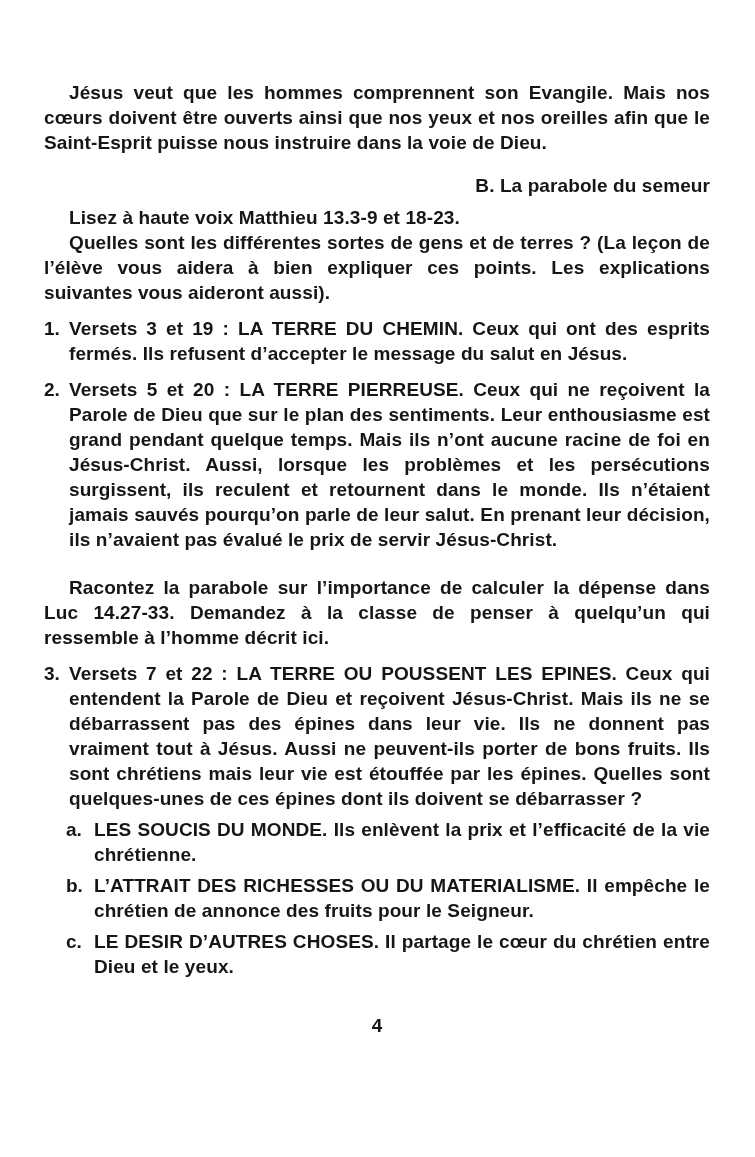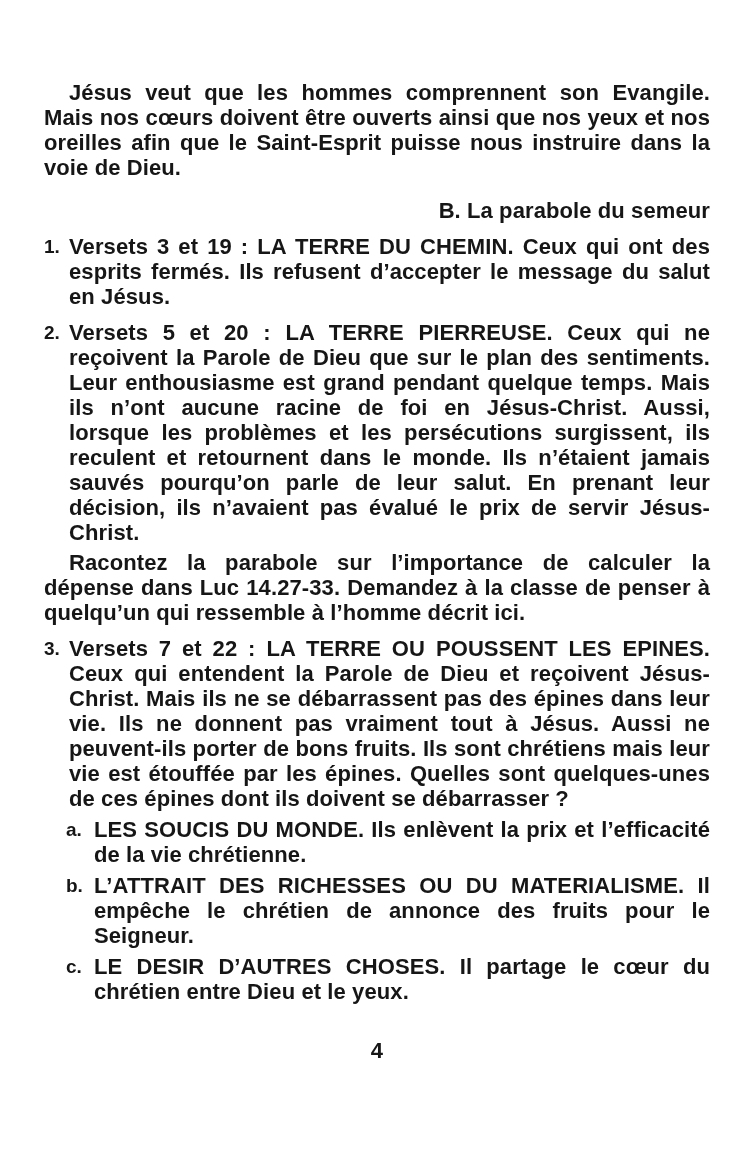--- a/index.html
+++ b/index.html
@@ -16,21 +16,21 @@
   }
   .page {
     position: relative;
     box-sizing: border-box;
     width: 755px;
     height: 1157px;
     padding: 80px 45px 0 44px;
     background: #ffffff;
   }
   .para, .item-text, .heading, .page-number {
-    font-size: 22px;
+    font-size: 19px;
     line-height: 25px;
     font-weight: 700;
     letter-spacing: 0.1px;
   }
   .para {
     margin: 0;
     text-align: justify;
   }
   .para.indent {
     text-indent: 25px;
@@ -69,38 +69,40 @@
     top: 0;
     font-size: 19px;
     line-height: 25px;
     font-weight: 700;
   }
   .litem .item-text {
     display: block;
     text-align: justify;
   }
   .spaced {
-    margin-top: 5px;
+    margin-top: 23px;
   }
   .page-number {
     text-align: center;
     margin-top: 34px;
   }
 </style>
 </head>
 <body>
 
 <div class="page">
 
   <p class="para indent">Jésus veut que les hommes comprennent son Evangile. Mais nos cœurs doivent être ouverts ainsi que nos yeux et nos oreilles afin que le Saint-Esprit puisse nous instruire dans la voie de Dieu.</p>
 
   <div class="heading">B. La parabole du semeur</div>
 
+  <p class="para indent">Lisez à haute voix Matthieu 13.3-9 et 18-23.</p>
 
 
+  <p class="para indent">Quelles sont les différentes sortes de gens et de terres ? (La leçon de l’élève vous aidera à bien expliquer ces points. Les explications suivantes vous aideront aussi).</p>
 
   <div class="nitem">
     <span class="item-num">1.</span>
     <span class="item-text">Versets 3 et 19 : LA TERRE DU CHEMIN. Ceux qui ont des esprits fermés. Ils refusent d’accepter le message du salut en Jésus.</span>
   </div>
 
   <div class="nitem">
     <span class="item-num">2.</span>
     <span class="item-text">Versets 5 et 20 : LA TERRE PIERREUSE. Ceux qui ne reçoivent la Parole de Dieu que sur le plan des sentiments. Leur enthousiasme est grand pendant quelque temps. Mais ils n’ont aucune racine de foi en Jésus-Christ. Aussi, lorsque les problèmes et les persécutions surgissent, ils reculent et retournent dans le monde. Ils n’étaient jamais sauvés pourqu’on parle de leur salut. En prenant leur décision, ils n’avaient pas évalué le prix de servir Jésus-Christ.</span>
   </div>

